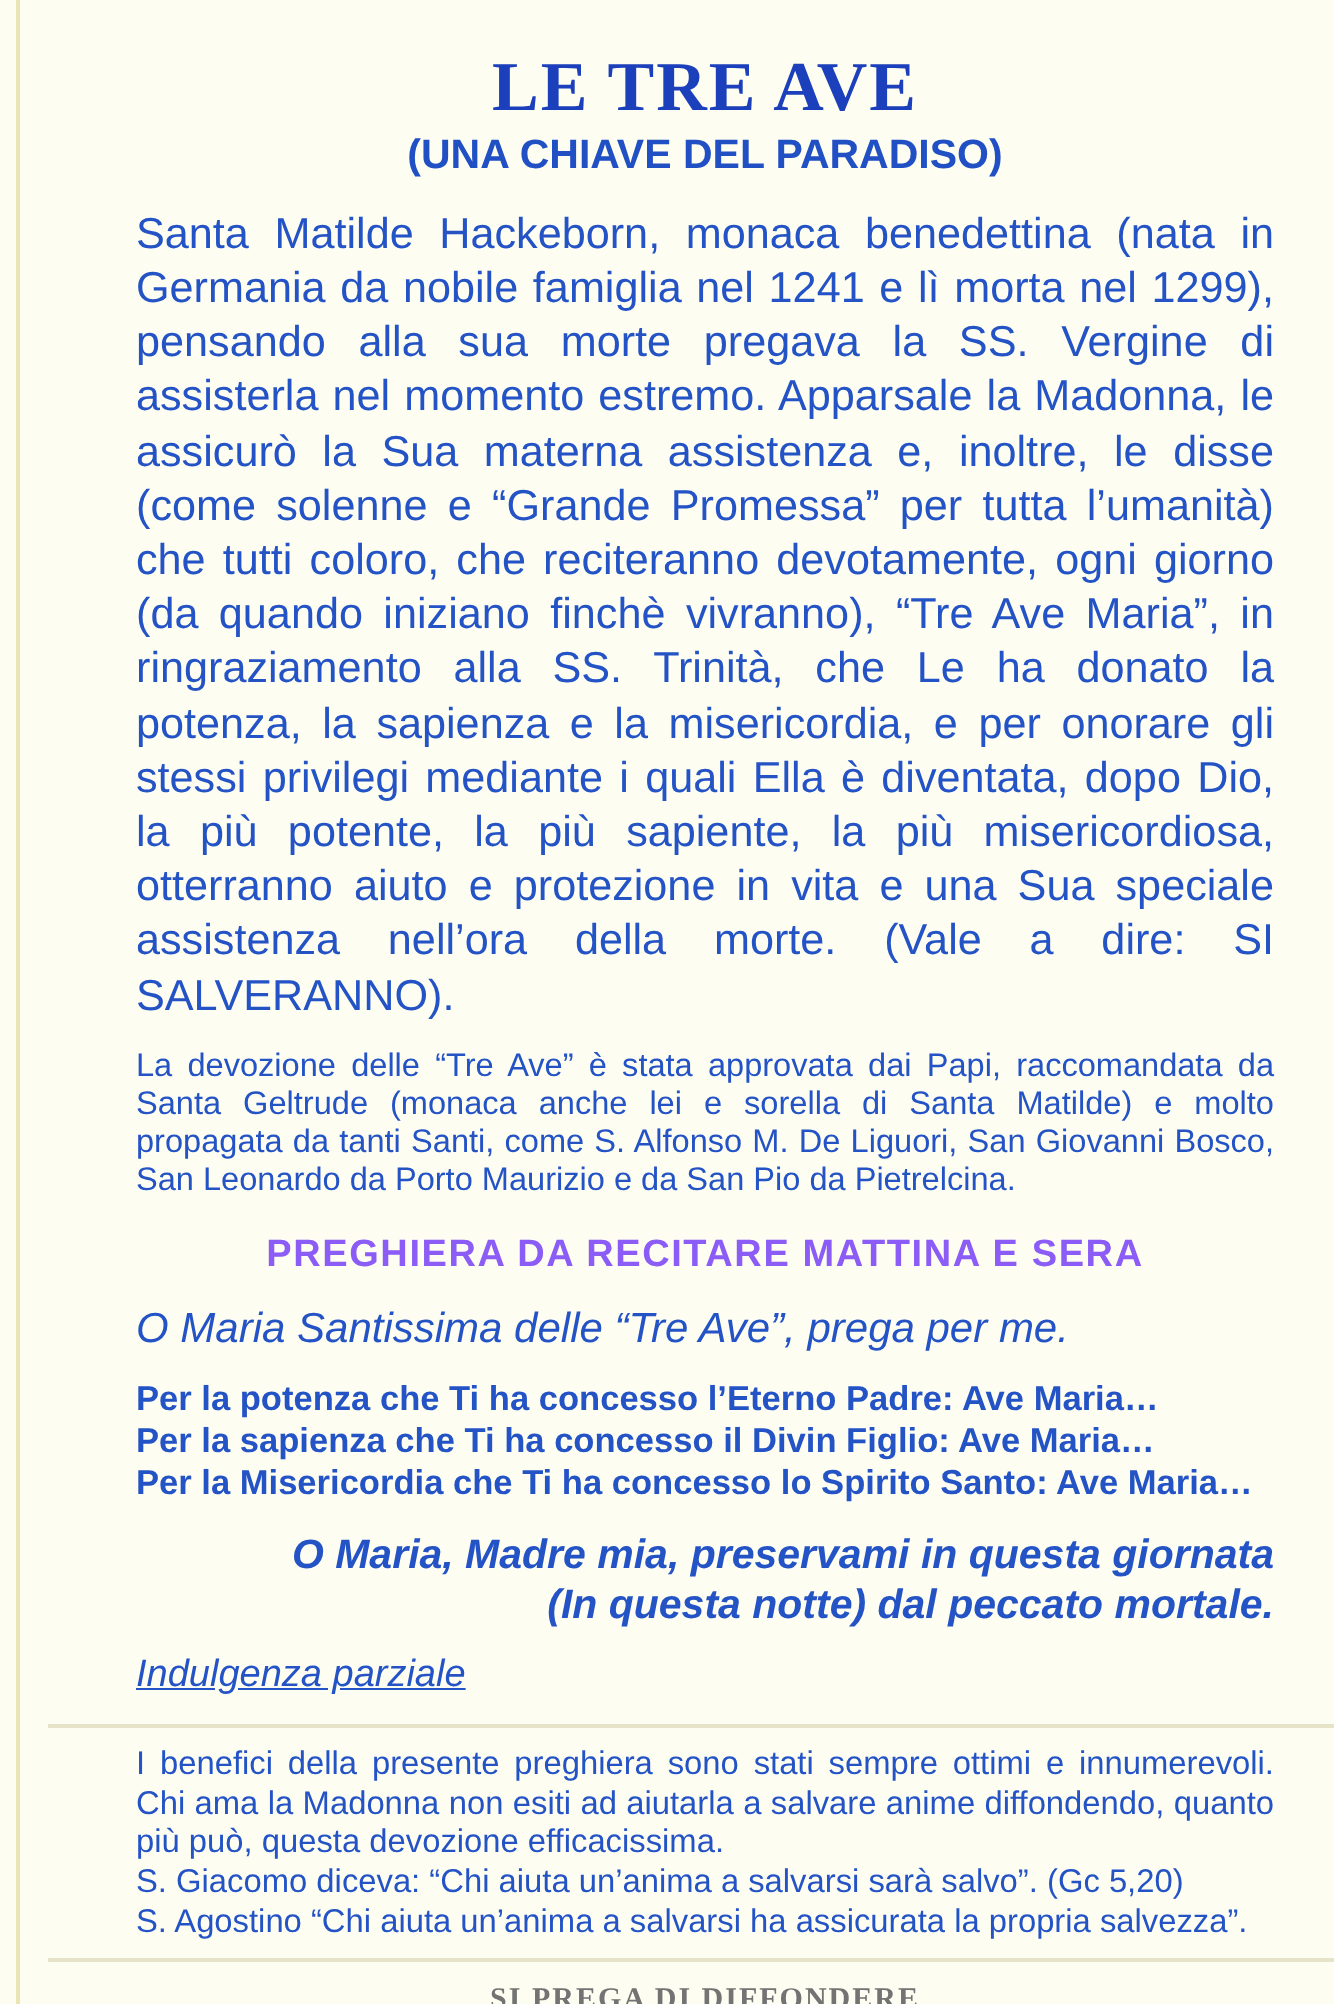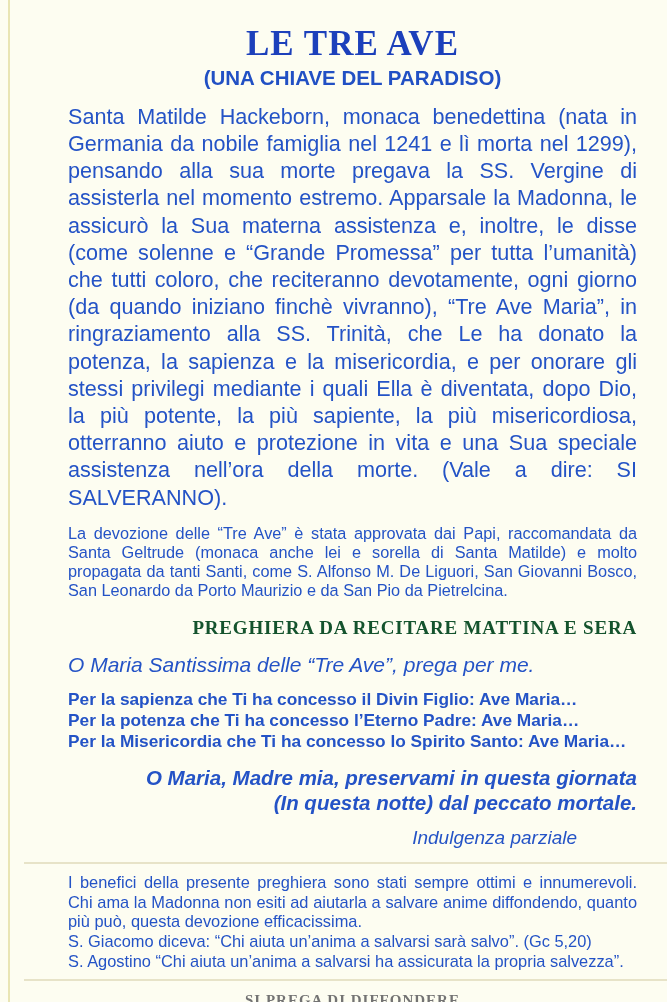--- a/index.html
+++ b/index.html
@@ -52,26 +52,26 @@
     text-align: justify;
   }
   .note {
     margin: 13px 0 0 0;
     font-size: 16.3px;
     line-height: 1.18;
     text-align: justify;
   }
   .section-heading {
     margin: 16px 0 0 0;
-    text-align: right;
-    font-family: Liberation Serif, serif;
+    text-align: center;
+    font-family: Liberation Sans, sans-serif;
     font-weight: bold;
     font-size: 19px;
     letter-spacing: 0.8px;
-    color: #14532d;
+    color: #8b5cf6;
   }
   .invocation {
     margin: 14px 0 0 0;
     font-weight: normal;
     font-style: italic;
     font-size: 21px;
   }
   .petitions { margin-top: 12px; }
   .petition {
     font-weight: bold;
@@ -82,24 +82,25 @@
     margin: 13px 0 0 0;
     font-weight: bold;
     font-style: italic;
     font-size: 20.5px;
     line-height: 1.22;
     text-align: right;
   }
   .approval-row {
     margin: 12px 0 0 0;
     display: flex;
-    justify-content: flex-end;
+    justify-content: space-between;
     padding-right: 60px;
     font-style: italic;
     font-size: 19px;
+    text-decoration: underline;
   }
   .crease-top { margin-top: 13px; }
   .benefits {
     margin: 9px 0 0 0;
     font-size: 16.4px;
     line-height: 1.2;
     text-align: justify;
   }
   .quote {
     margin: 0;
@@ -137,22 +138,22 @@
 
   <p class="intro">Santa Matilde Hackeborn, monaca benedettina (nata in Germania da nobile famiglia nel 1241 e lì morta nel 1299), pensando alla sua morte pregava la SS. Vergine di assisterla nel momento estremo. Apparsale la Madonna, le assicurò la Sua materna assistenza e, inoltre, le disse (come solenne e “Grande Promessa” per tutta l’umanità) che tutti coloro, che reciteranno devotamente, ogni giorno (da quando iniziano finchè vivranno), “Tre Ave Maria”, in ringraziamento alla SS. Trinità, che Le ha donato la potenza, la sapienza e la misericordia, e per onorare gli stessi privilegi mediante i quali Ella è diventata, dopo Dio, la più potente, la più sapiente, la più misericordiosa, otterranno aiuto e protezione in vita e una Sua speciale assistenza nell’ora della morte. (Vale a dire: SI SALVERANNO).</p>
 
   <p class="note">La devozione delle “Tre Ave” è stata approvata dai Papi, raccomandata da Santa Geltrude (monaca anche lei e sorella di Santa Matilde) e molto propagata da tanti Santi, come S. Alfonso M. De Liguori, San Giovanni Bosco, San Leonardo da Porto Maurizio e da San Pio da Pietrelcina.</p>
 
   <h3 class="section-heading">PREGHIERA DA RECITARE MATTINA E SERA</h3>
 
   <p class="invocation">O Maria Santissima delle “Tre Ave”, prega per me.</p>
 
   <div class="petitions">
+    <div class="petition">Per la potenza che Ti ha concesso l’Eterno Padre: Ave Maria…</div>
     <div class="petition">Per la sapienza che Ti ha concesso il Divin Figlio: Ave Maria…</div>
-    <div class="petition">Per la potenza che Ti ha concesso l’Eterno Padre: Ave Maria…</div>
     <div class="petition">Per la Misericordia che Ti ha concesso lo Spirito Santo: Ave Maria…</div>
   </div>
 
   <p class="invocation2">
     <span>O Maria, Madre mia, preservami in questa giornata</span><br>
     <span>(In questa notte) dal peccato mortale.</span>
   </p>
 
   <div class="approval-row">
     <span>Indulgenza parziale</span>

